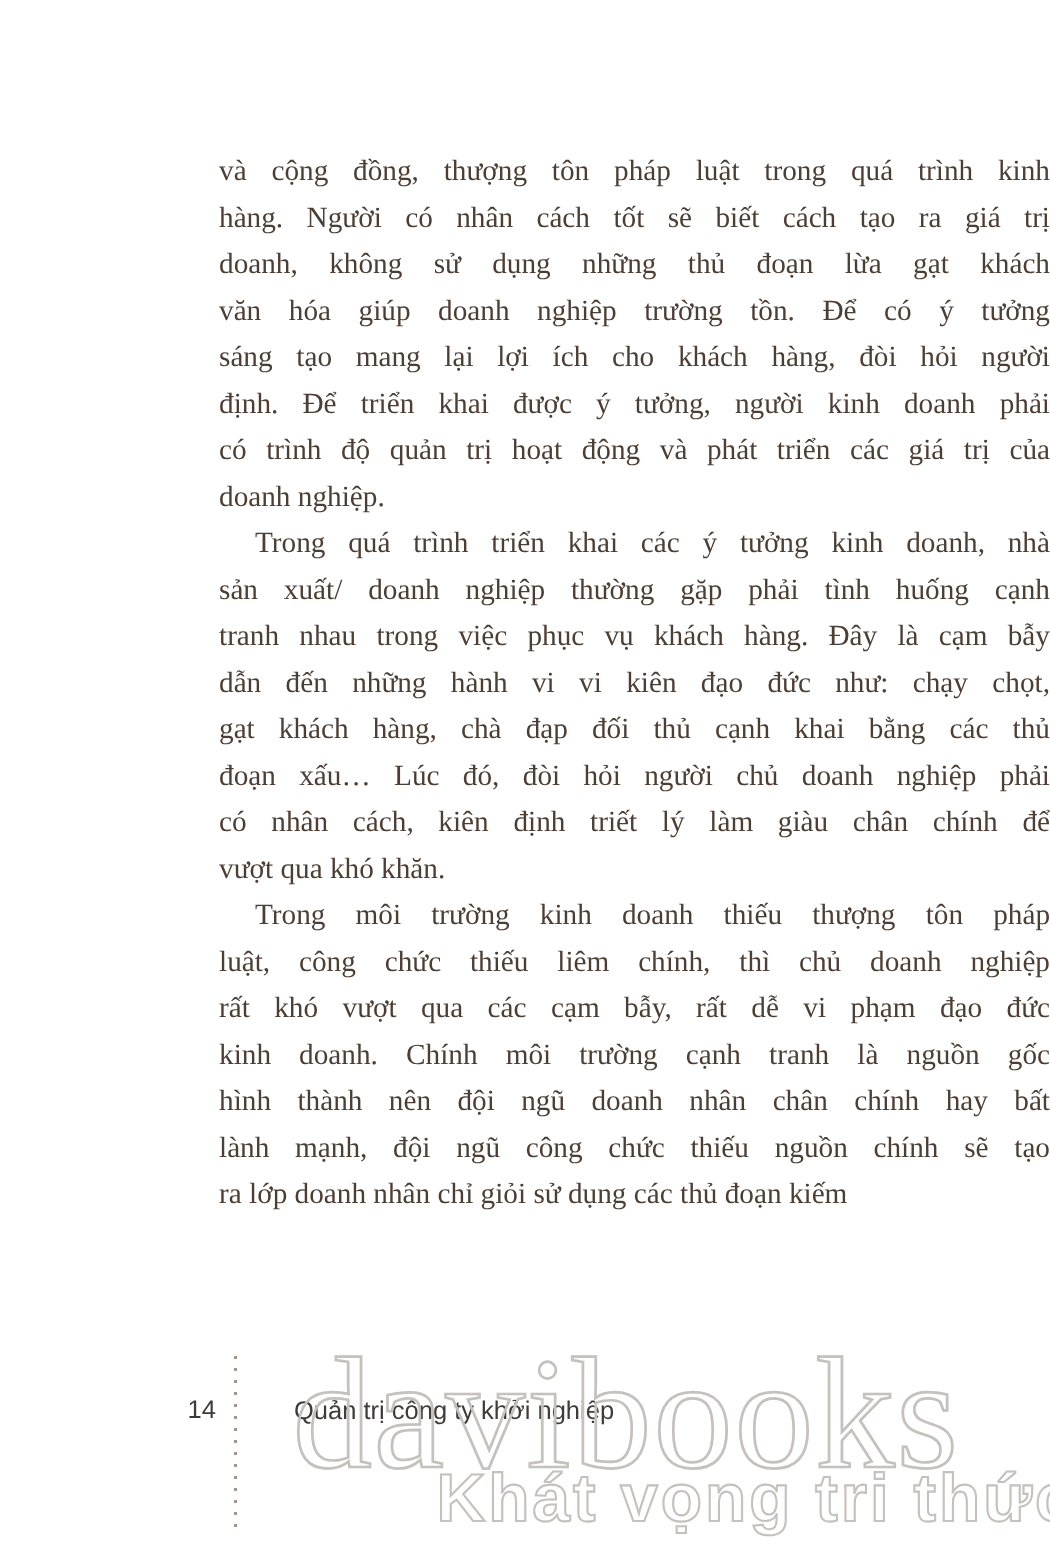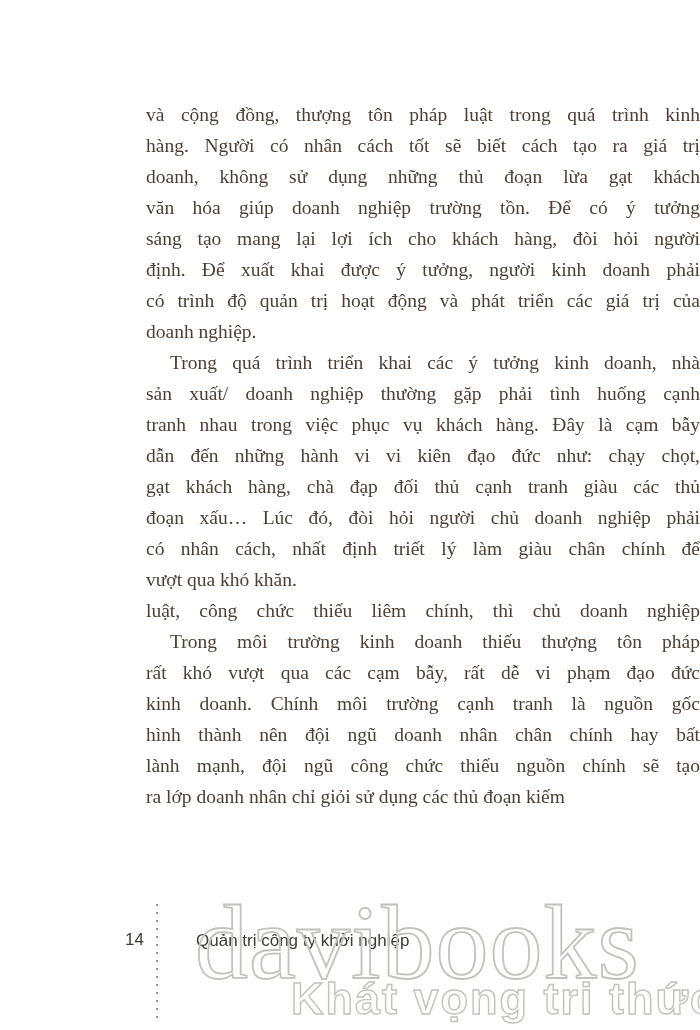--- a/index.html
+++ b/index.html
@@ -97,37 +97,37 @@
 
 <div class="page">
 
   <div class="body-text" id="body-text">
       <div class="para">
         <div class="line">và cộng đồng, thượng tôn pháp luật trong quá trình kinh</div>
         <div class="line">hàng. Người có nhân cách tốt sẽ biết cách tạo ra giá trị</div>
         <div class="line">doanh, không sử dụng những thủ đoạn lừa gạt khách</div>
         <div class="line">văn hóa giúp doanh nghiệp trường tồn. Để có ý tưởng</div>
         <div class="line">sáng tạo mang lại lợi ích cho khách hàng, đòi hỏi người</div>
-        <div class="line">định. Để xuất khai được ý tưởng, người kinh doanh phải</div>
+        <div class="line">định. Để triển khai được ý tưởng, người kinh doanh phải</div>
         <div class="line">có trình độ quản trị hoạt động và phát triển các giá trị của</div>
         <div class="line last">doanh nghiệp.</div>
       </div>
       <div class="para">
         <div class="line indent">Trong quá trình triển khai các ý tưởng kinh doanh, nhà</div>
         <div class="line">sản xuất/ doanh nghiệp thường gặp phải tình huống cạnh</div>
         <div class="line">tranh nhau trong việc phục vụ khách hàng. Đây là cạm bẫy</div>
         <div class="line">dẫn đến những hành vi vi kiên đạo đức như: chạy chọt,</div>
-        <div class="line">gạt khách hàng, chà đạp đối thủ cạnh tranh giàu các thủ</div>
+        <div class="line">gạt khách hàng, chà đạp đối thủ cạnh khai bằng các thủ</div>
         <div class="line">đoạn xấu… Lúc đó, đòi hỏi người chủ doanh nghiệp phải</div>
-        <div class="line">có nhân cách, nhất định triết lý làm giàu chân chính để</div>
+        <div class="line">có nhân cách, kiên định triết lý làm giàu chân chính để</div>
         <div class="line last">vượt qua khó khăn.</div>
       </div>
       <div class="para">
+        <div class="line indent">Trong môi trường kinh doanh thiếu thượng tôn pháp</div>
         <div class="line">luật, công chức thiếu liêm chính, thì chủ doanh nghiệp</div>
-        <div class="line indent">Trong môi trường kinh doanh thiếu thượng tôn pháp</div>
         <div class="line">rất khó vượt qua các cạm bẫy, rất dễ vi phạm đạo đức</div>
         <div class="line">kinh doanh. Chính môi trường cạnh tranh là nguồn gốc</div>
         <div class="line">hình thành nên đội ngũ doanh nhân chân chính hay bất</div>
         <div class="line">lành mạnh, đội ngũ công chức thiếu nguồn chính sẽ tạo</div>
         <div class="line last">ra lớp doanh nhân chỉ giỏi sử dụng các thủ đoạn kiếm</div>
       </div>
     </div>
 
   <div class="footer-pagenum">14</div>
 

